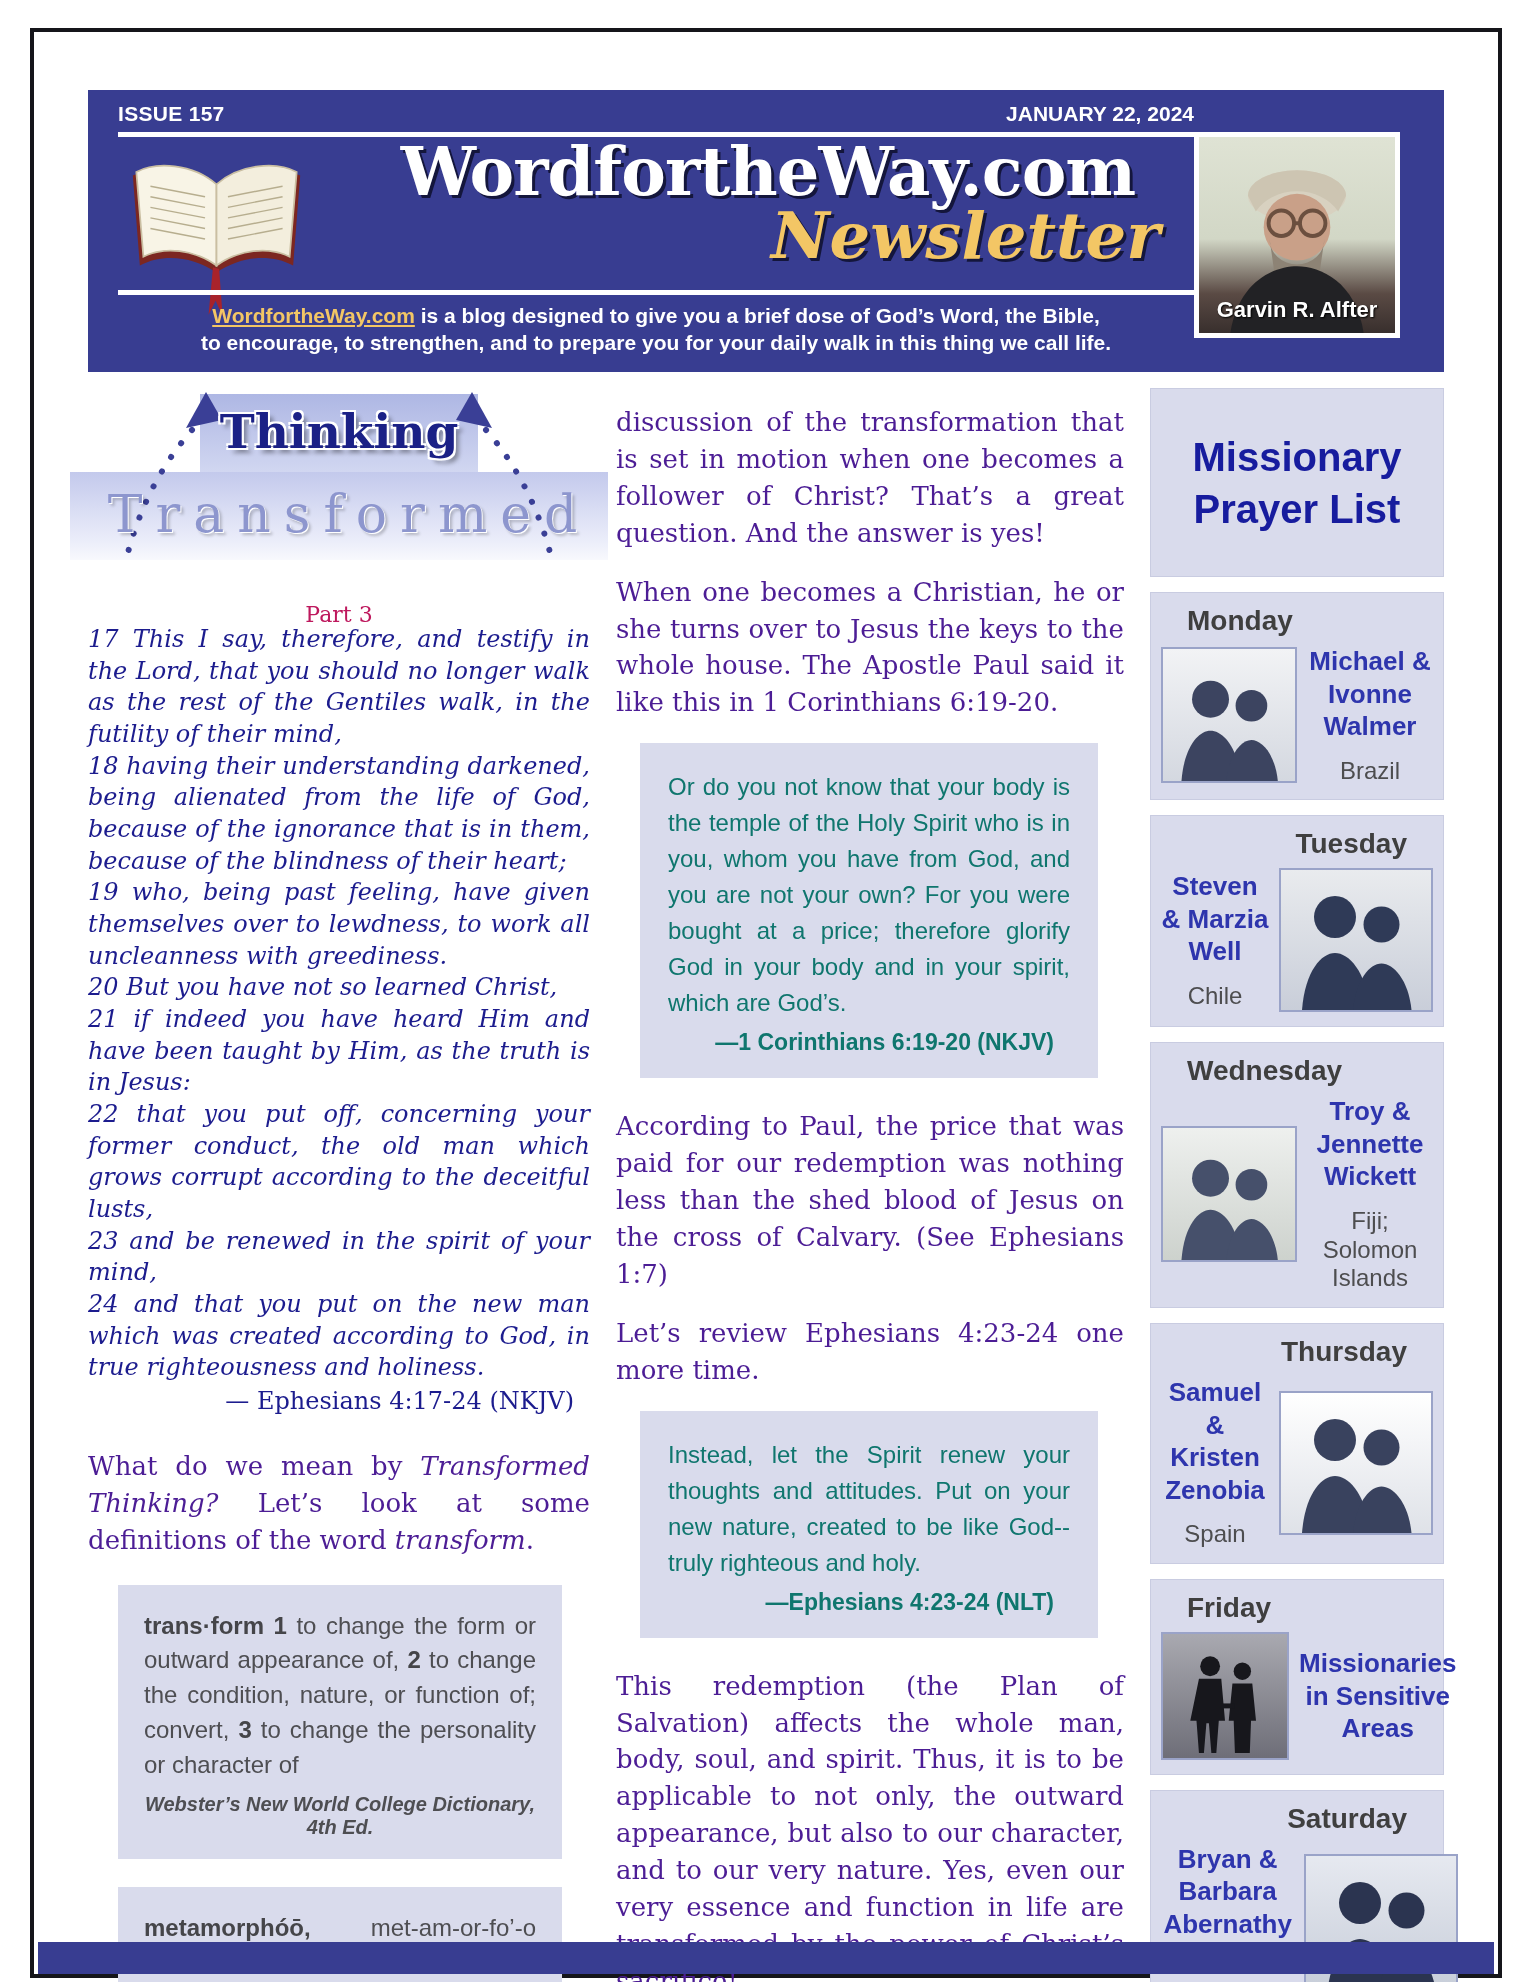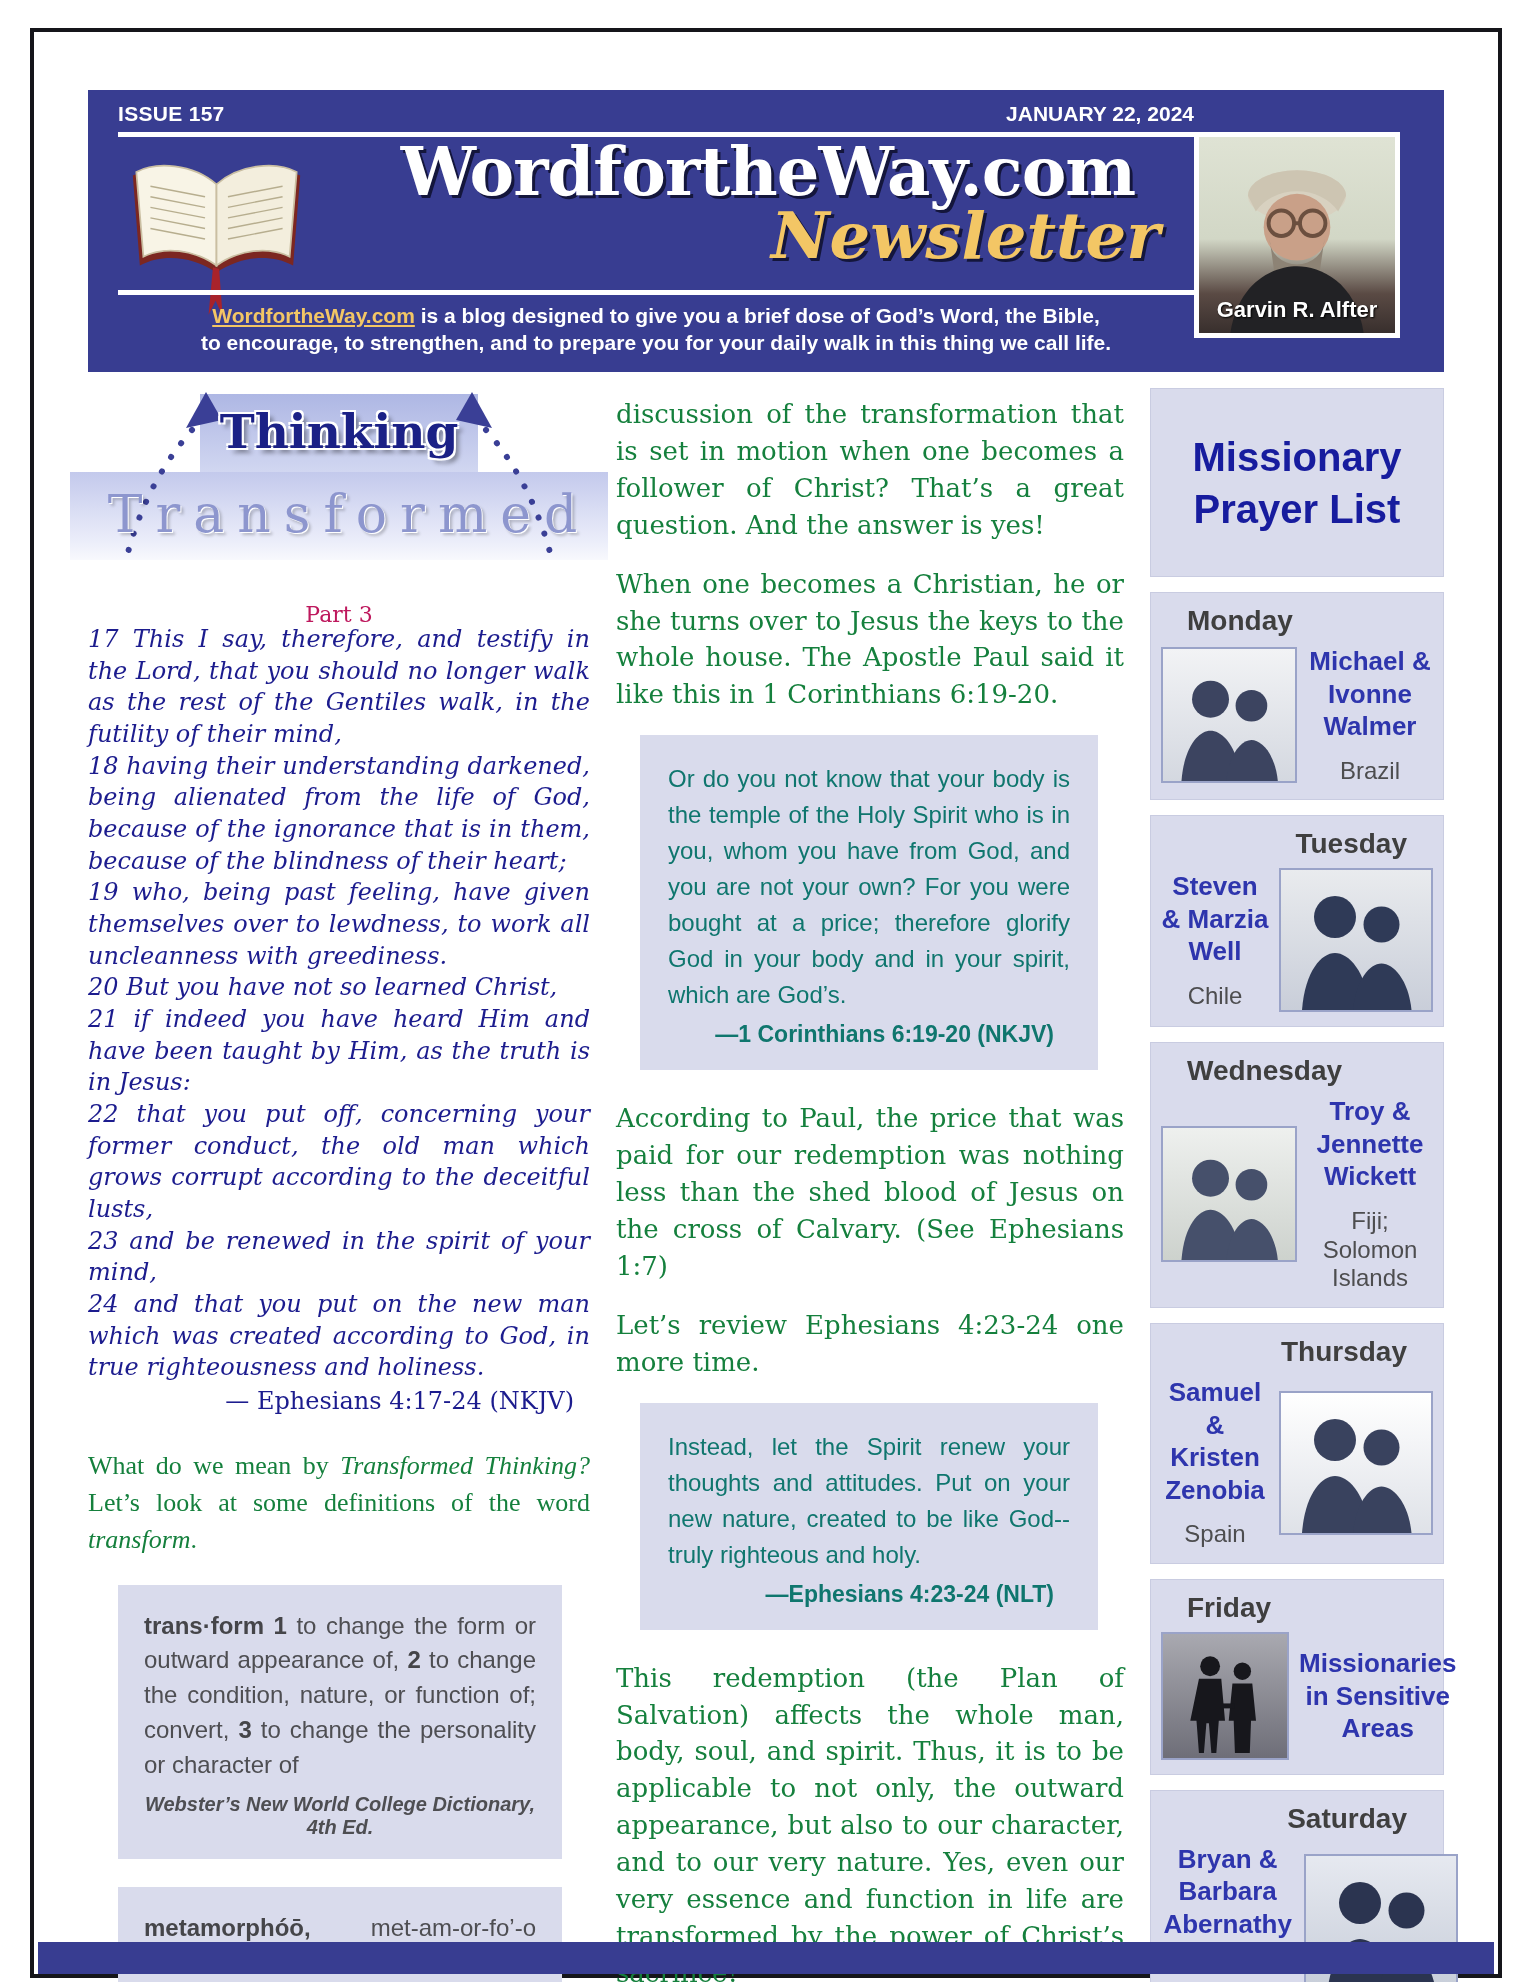--- a/index.html
+++ b/index.html
@@ -33,21 +33,21 @@
   .author-photo .scene{position:absolute;inset:0;
     background:linear-gradient(#dfe3d4 0%,#d2d7c6 52%,#5a4a44 80%,#382f2d 100%);}
   .author-photo svg{position:absolute;inset:0;width:100%;height:100%;}
   .author-photo .caption{position:absolute;left:0;right:0;bottom:10px;text-align:center;color:#fff;
     font:bold 22px "Liberation Sans",sans-serif;text-shadow:1px 1px 2px #000;}
 
   
   .col{position:absolute;top:388px;}
   .col-left{left:88px;width:502px;}
   .col-mid{left:616px;width:508px;}
-  .body-p{font-size:26px;line-height:1.42;color:#15803d;text-align:justify;margin:8px 0 22px 0;}
+  .body-p{font-size:26px;line-height:1.42;color:#4c1d95;text-align:justify;margin:16px 0 22px 0;}
   i{font-style:italic;}
 
   
   .mast{position:relative;height:222px;margin-bottom:14px;}
   .mast-box{position:absolute;left:112px;top:6px;width:278px;height:152px;
     background:linear-gradient(#aeb7e4 0%,#d7dcf3 60%,#eef0fa 100%);}
   .mast-band{position:absolute;left:-18px;top:84px;width:538px;height:88px;
     background:linear-gradient(#c3c9ec 0%,#eceefa 80%,#f8f9fd 100%);}
   .mast-deco{position:absolute;left:0;top:0;width:502px;height:222px;}
   .mast-thinking{position:absolute;left:112px;top:16px;width:278px;text-align:center;
@@ -64,21 +64,21 @@
   .scripture .scrip-attr{font-style:normal;text-align:right;padding-right:16px;margin-top:2px;}
   .scripture{margin-bottom:30px;}
 
   
   .defbox{background:#d9dbec;margin:0 28px 28px 30px;padding:24px 26px 20px 26px;
     font-family:"Liberation Sans","DejaVu Sans",sans-serif;color:#4e4e52;}
   .def-text{margin:0;font-size:24px;line-height:1.45;text-align:justify;}
   .def-text b{font-weight:bold;color:#454549;}
   .def-src{margin:10px 0 0 0;font-size:20px;font-weight:bold;}
   .def-src.italic{font-style:italic;text-align:center;}
-  .intro{margin-bottom:26px;font-family:Liberation Serif, serif;}
+  .intro{margin-bottom:26px;}
 
   
   .quotebox{background:#d9dbec;margin:6px 26px 30px 24px;padding:26px 28px 22px 28px;
     font-family:"Liberation Sans","DejaVu Sans",sans-serif;color:#0f766e;}
   .q-text{margin:0;font-size:24px;line-height:1.5;text-align:justify;}
   .q-attr{margin:8px 16px 0 0;font-size:23px;font-weight:bold;text-align:right;}
 
   
   .sidebar{position:absolute;left:1150px;top:388px;width:294px;}
   .card{background:#d9dbec;border:1px solid #c9cce1;box-sizing:border-box;margin-bottom:15px;}

